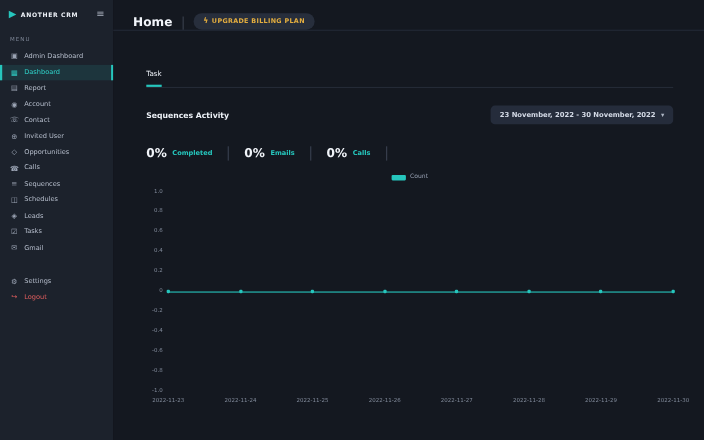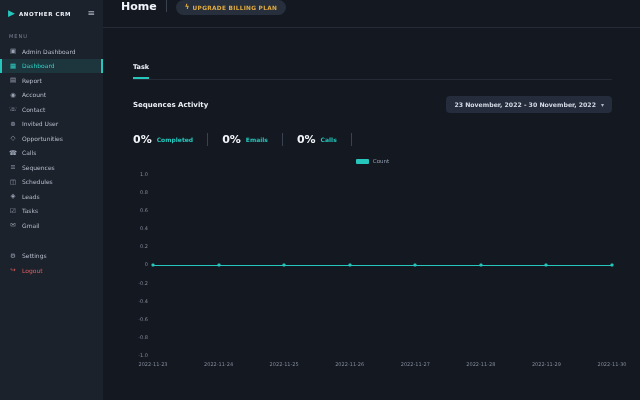--- a/index.html
+++ b/index.html
@@ -17,29 +17,29 @@
   .side-item{display:flex;align-items:center;gap:5px;padding:0 9px;height:14.5px;color:#b6becc;cursor:pointer}
   .side-item .ico{font-size:6.5px;width:8px;text-align:center;color:#9aa3b3;line-height:1}
   .side-item .lbl{font-size:6px;white-space:nowrap}
   .side-item.active{background:rgba(38,198,189,.12);border-left:2px solid #26c6bd;border-right:2px solid #26c6bd;padding-left:7px}
   .side-item.active .lbl,.side-item.active .ico{color:#2fd3c9}
   .side-footer{margin-top:16px}
   .side-item.danger .lbl,.side-item.danger .ico{color:#e05e5e}
 
   
   main{flex:1;display:flex;flex-direction:column;background:#141820;min-width:0}
-  header{height:28px;display:flex;align-items:flex-start;padding:0 18px;border-bottom:1px solid #242a36;flex-shrink:0}
+  header{height:28px;display:flex;align-items:flex-end;padding:0 18px;border-bottom:1px solid #242a36;flex-shrink:0}
   h1{font-size:11px;font-weight:bold;color:#f2f5fa}
   .hdr-sep{width:1px;height:12px;background:#39404e;margin:0 9px}
   .upgrade{display:flex;align-items:center;gap:3px;background:#272e3c;border:none;border-radius:8px;padding:4px 9px;color:#e3ad3f;font-size:5.8px;font-weight:bold;letter-spacing:.3px;cursor:pointer;font-family:inherit}
   .bolt{color:#e3ad3f;font-size:7px;line-height:1}
 
   .content{flex:1;padding:26px 28px 0 30px;display:flex;flex-direction:column;min-height:0}
   .tabs{border-bottom:1px solid #242a36}
-  .tab{display:inline-block;font-size:6.5px;font-weight:bold;color:#eef2f8;padding-bottom:6px;border-bottom:2px solid #26c6bd;cursor:pointer}
+  .tab{display:inline-block;font-size:6.5px;font-weight:normal;color:#eef2f8;padding-bottom:6px;border-bottom:2px solid #26c6bd;cursor:pointer}
 
   .panel-head{display:flex;align-items:center;justify-content:space-between;margin-top:16px}
   .panel-title{font-size:7px;font-weight:bold;color:#eef2f8}
   .daterange{display:flex;align-items:center;gap:5px;background:#252c3b;border:none;border-radius:4px;padding:5px 8px;color:#d4dae6;font-size:6.2px;font-weight:bold;cursor:pointer;font-family:inherit}
   .chev{font-size:6px;color:#aeb6c4;line-height:1}
 
   .stats{display:flex;align-items:center;margin-top:20px}
   .stat{display:flex;align-items:center;gap:5px;padding-right:14px;margin-right:14px;border-right:1px solid #3a4150}
   .stat .val{font-size:11px;font-weight:bold;color:#f2f5fa}
   .stat .sl{font-size:6px;font-weight:bold;color:#26c6bd}

